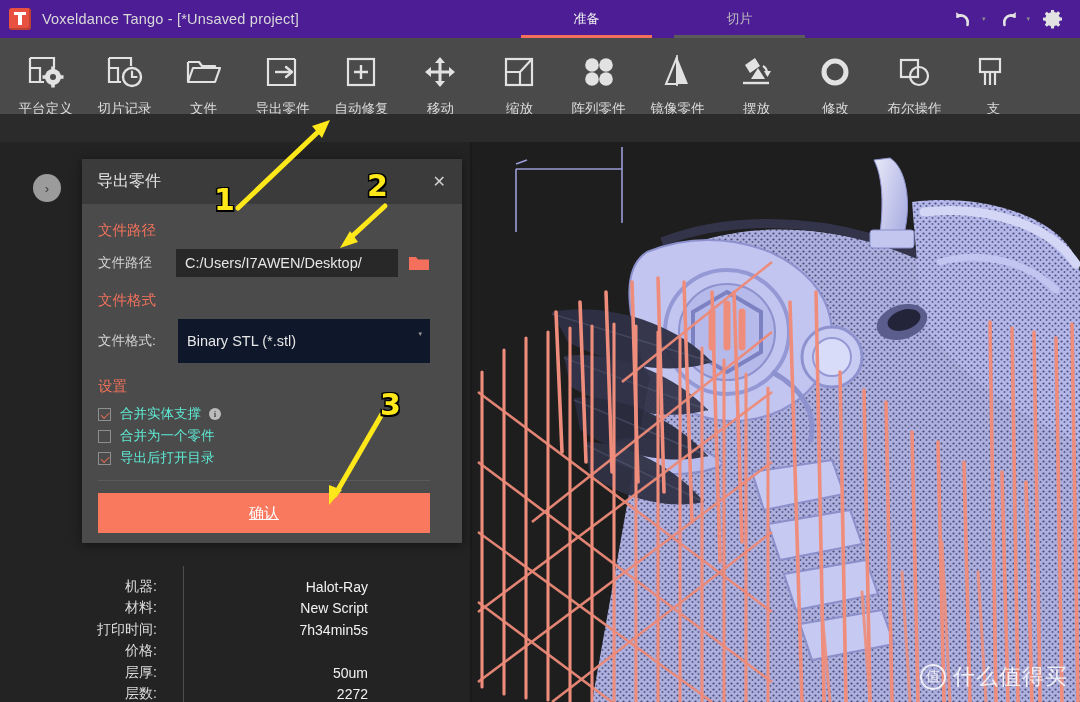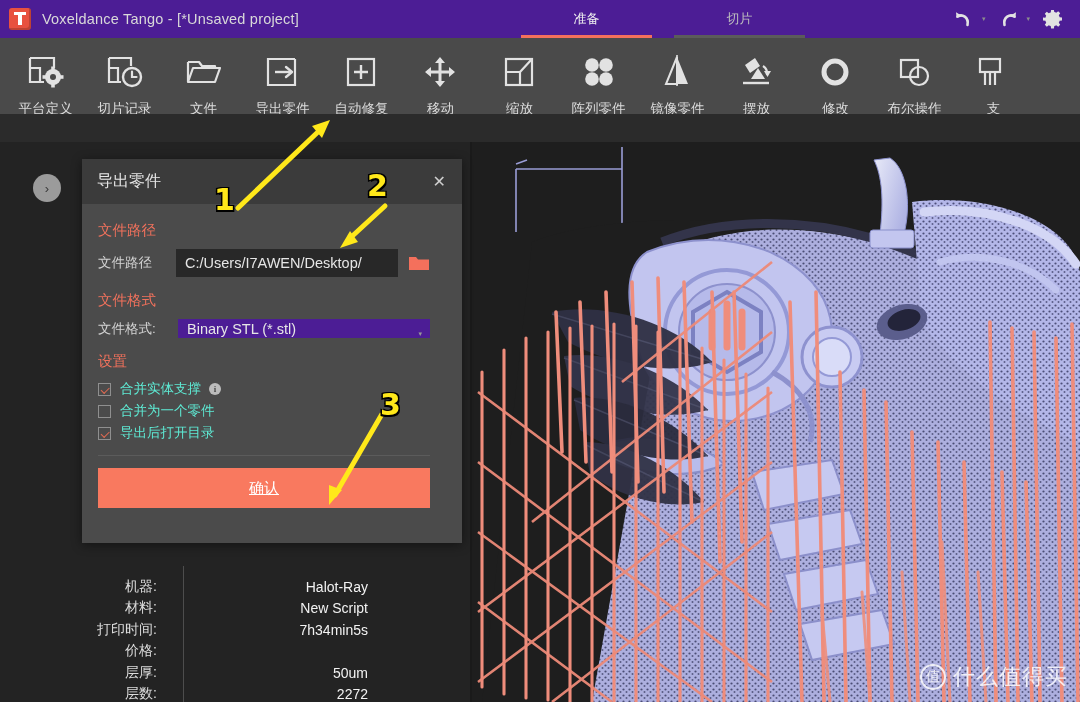--- a/index.html
+++ b/index.html
@@ -99,21 +99,21 @@
   .form-label { color: #d2d2d2; font-size: 13.5px; width: 78px; flex: none; }
   .text-input {
     flex: 1; height: 28px; background: #282828; border: none; outline: none;
     color: #e6e6e6; font-size: 14.5px; padding: 0 9px;
     font-family: "Liberation Sans", sans-serif;
   }
   .folder-icon {
     width: 22px; margin-left: 10px; display: flex; align-items: center; justify-content: center; cursor: pointer;
   }
   .select-box {
-    flex: 1; height: 19px; background: #4c1d95; color: #e6e6e6; font-size: 14.5px;
+    flex: 1; height: 44px; background: #0f172a; color: #e6e6e6; font-size: 14.5px;
     display: flex; align-items: center; padding: 0 9px; position: relative; cursor: pointer;
     margin-left: 2px;
   }
   .select-box .caret { position: absolute; right: 8px; top: 11px; color: #9a9a9a; font-size: 7px; }
 
   .check-row { display: flex; align-items: center; margin: 4px 0 4px 0; cursor: pointer; }
   .cb {
     width: 13px; height: 13px; border: 1px solid #8f8f8f; margin-right: 9px;
     position: relative; flex: none;
   }

